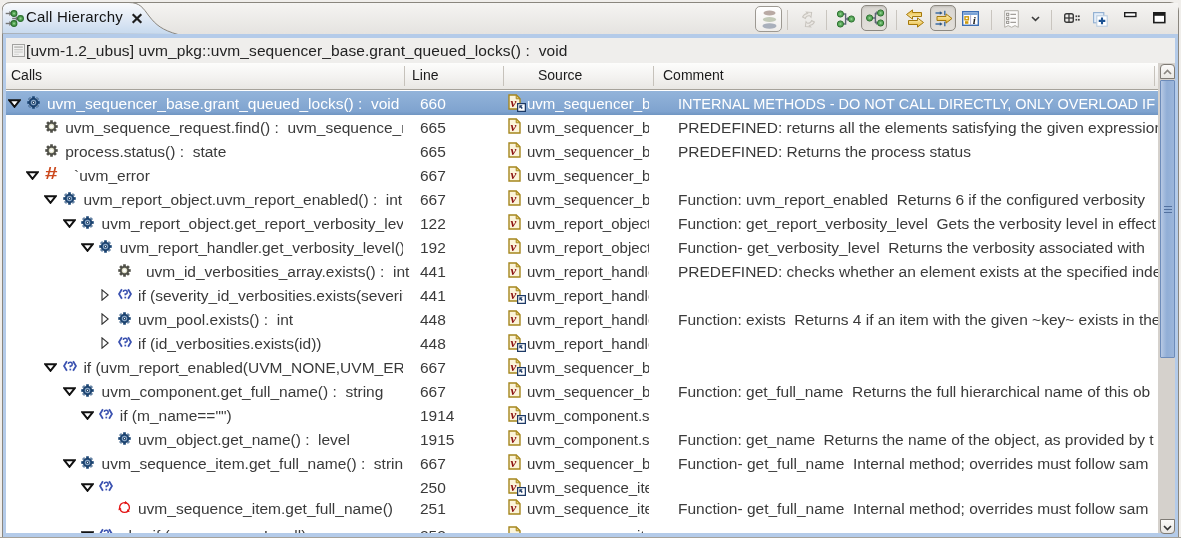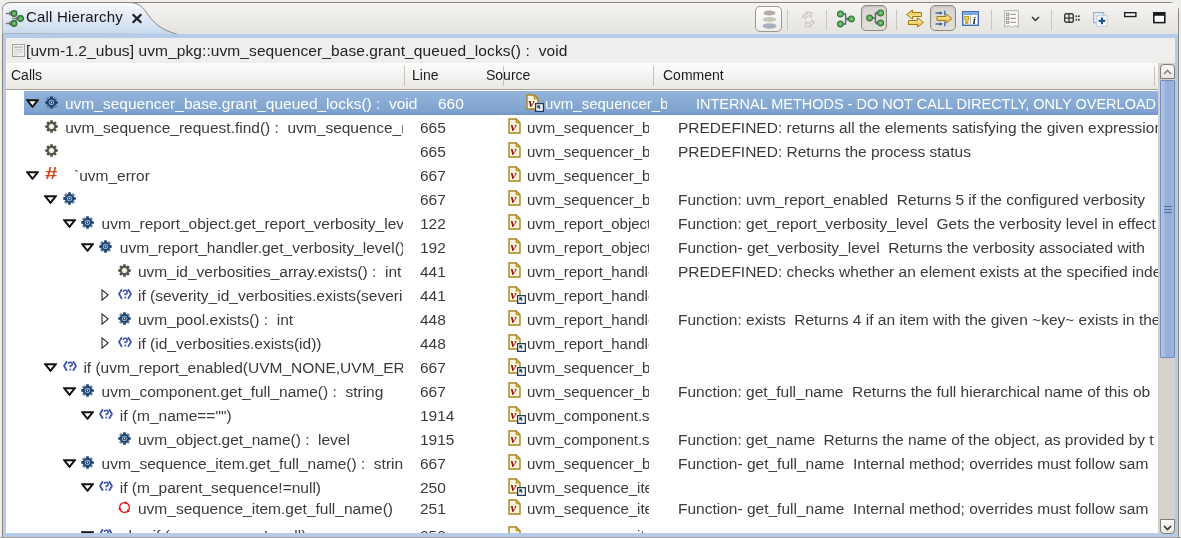--- a/index.html
+++ b/index.html
@@ -18,21 +18,21 @@
 #blueL { position:absolute; left:3px; top:35px; width:3px; height:502px; background:#b4cbe9; }
 #blueR { position:absolute; left:1175px; top:35px; width:3px; height:502px; background:#b4cbe9; }
 #blueB { position:absolute; left:3px; top:533px; width:1175px; height:4px; background:#b4cbe9; }
 #grayB { position:absolute; left:0px; top:537px; width:1181px; height:1px; background:#a5a19a; }
 #header { position:absolute; left:6px; top:63px; width:1152px; height:27px;
   background:linear-gradient(#fdfdfc,#f3f2f0 55%,#e9e7e4); border-bottom:1px solid #a6a29a; }
 .hsep { position:absolute; top:3px; height:20px; width:1px; background:#c6c2bb; }
 .hlabel { position:absolute; top:4px; font-size:14px; color:#1a1a1a; }
 #tree { position:absolute; left:6px; top:90px; width:1152px; height:443px; background:#ffffff; overflow:hidden; }
 .row { position:absolute; left:0; width:1152px; height:24px; font-size:15.5px; color:#3a3a3a; }
-.row.sel { background:linear-gradient(#93b4da,#7fa3cf 85%,#7095c2); color:#ffffff;margin-left:18px; }
+.row.sel { background:linear-gradient(#93b4da,#7fa3cf 85%,#7095c2); color:#ffffff; }
 .row span { position:absolute; white-space:pre; }
 .ic { line-height:0; }
 .ct { top:1px; line-height:24px; overflow:hidden; }
 .ln { left:414px; top:1px; line-height:24px; }
 .sr { left:521px; top:1px; line-height:24px; width:122px; overflow:hidden; font-size:15px; }
 .srcic { left:502px; top:3px; width:21px; height:19px; }
 .cm { left:672px; top:1px; line-height:24px; width:480px; overflow:hidden; }
 .btn { position:absolute; border-radius:5px; }
 .btn.raised { border:1px solid #9d9992; background:linear-gradient(#ffffff,#efedea); }
 .btn.pressed { border:1px solid #8d8981; background:linear-gradient(#d9d6d1,#e2dfda); box-shadow:inset 0 1px 2px rgba(0,0,0,0.12); }
@@ -194,21 +194,21 @@
         <rect x="2.2" y="2.2" width="8.6" height="1.8" fill="#c2c2c0"></rect>
         <rect x="2.2" y="5" width="8.6" height="1.3" fill="#cbcbc9"></rect>
         <rect x="2.2" y="7.4" width="8.6" height="1.3" fill="#d2d2d0"></rect>
         <rect x="2.2" y="9.8" width="4.6" height="1.2" fill="#dadad8"></rect>
       </svg></span>
   <span id="titletext">[uvm-1.2_ubus] uvm_pkg::uvm_sequencer_base.grant_queued_locks() :  void</span>
 </div>
 <div id="header">
   <span class="hlabel" style="left:5px">Calls</span>
   <span class="hlabel" style="left:406px">Line</span>
-  <span class="hlabel" style="left:480px">Source</span>
+  <span class="hlabel" style="left:532px">Source</span>
   <span class="hlabel" style="left:657px">Comment</span>
   <div class="hsep" style="left:398px"></div>
   <div class="hsep" style="left:497px"></div>
   <div class="hsep" style="left:647px"></div>
   <div class="hsep" style="left:1148px"></div>
 </div>
 <div id="tree">
 <div class="row sel" style="top:1.0px">
       <span class="ic" style="left:2.0px;top:8px"><svg width="13" height="9" viewBox="0 0 13 9" style="">
           <path d="M1.2 1.2 L11.8 1.2 L6.5 7.8 Z" fill="#ffffff" stroke="#111111" stroke-width="2"></path>
@@ -275,20 +275,21 @@
           <rect x="5.15" y="10.05" width="2.7" height="2.7" fill="#55554d" transform="rotate(90 6.50 11.40)"></rect>
           <rect x="1.69" y="8.61" width="2.7" height="2.7" fill="#55554d" transform="rotate(135 3.04 9.96)"></rect>
           <rect x="0.25" y="5.15" width="2.7" height="2.7" fill="#55554d" transform="rotate(180 1.60 6.50)"></rect>
           <rect x="1.69" y="1.69" width="2.7" height="2.7" fill="#55554d" transform="rotate(225 3.04 3.04)"></rect>
           <rect x="5.15" y="0.25" width="2.7" height="2.7" fill="#55554d" transform="rotate(270 6.50 1.60)"></rect>
           <rect x="8.61" y="1.69" width="2.7" height="2.7" fill="#55554d" transform="rotate(315 9.96 3.04)"></rect>
           <circle cx="6.5" cy="6.5" r="4.3" fill="#55554d" stroke="#3e3e38" stroke-width="0.5"></circle>
           <circle cx="6.5" cy="6.5" r="2.7" fill="#e2e2cb"></circle>
           <circle cx="6.5" cy="6.5" r="1.55" fill="#ffffff"></circle>
         </svg></span>
+      <span class="ct" style="left:59.2px;width:337.8px">process.status() :  state</span>
       <span class="ln">665</span>
       <span class="ic srcic"><svg width="13" height="16" viewBox="0 0 13 16" style="">
           <path d="M1 1 L8.2 1 L12 4.8 L12 15 L1 15 Z" fill="#fbf4da" stroke="#a5861e" stroke-width="1.4"></path>
           <path d="M8.2 1 L8.2 4.8 L12 4.8 Z" fill="#e7c96a" stroke="#a5861e" stroke-width="1"></path>
           <text x="2.6" y="13" font-family="Liberation Serif" font-style="italic" font-weight="bold" font-size="13" fill="#8c1212">v</text>
         </svg></span>
       <span class="sr">uvm_sequencer_base.svd</span>
       <span class="cm">PREDEFINED: Returns the process status</span>
     </div>
 <div class="row" style="top:73.0px">
@@ -321,28 +322,29 @@
           <rect x="1.69" y="1.69" width="2.7" height="2.7" fill="#1d4878" transform="rotate(225 3.04 3.04)"></rect>
           <circle cx="3.04" cy="3.04" r="0.7" fill="#e8f0f8"></circle>
           <rect x="5.15" y="0.25" width="2.7" height="2.7" fill="#1d4878" transform="rotate(270 6.50 1.60)"></rect>
           <rect x="8.61" y="1.69" width="2.7" height="2.7" fill="#1d4878" transform="rotate(315 9.96 3.04)"></rect>
           <circle cx="9.96" cy="3.04" r="0.7" fill="#e8f0f8"></circle>
           <circle cx="6.5" cy="6.5" r="4.3" fill="#1d4878" stroke="#122c4e" stroke-width="0.5"></circle>
           <circle cx="6.5" cy="6.5" r="2.7" fill="#8ea8c6"></circle>
           <circle cx="6.5" cy="6.5" r="1.55" fill="#173a60"></circle>
           <circle cx="6.5" cy="6.5" r="0.65" fill="#ffffff"></circle>
         </svg></span>
+      <span class="ct" style="left:77.4px;width:319.6px">uvm_report_object.uvm_report_enabled() :  int</span>
       <span class="ln">667</span>
       <span class="ic srcic"><svg width="13" height="16" viewBox="0 0 13 16" style="">
           <path d="M1 1 L8.2 1 L12 4.8 L12 15 L1 15 Z" fill="#fbf4da" stroke="#a5861e" stroke-width="1.4"></path>
           <path d="M8.2 1 L8.2 4.8 L12 4.8 Z" fill="#e7c96a" stroke="#a5861e" stroke-width="1"></path>
           <text x="2.6" y="13" font-family="Liberation Serif" font-style="italic" font-weight="bold" font-size="13" fill="#8c1212">v</text>
         </svg></span>
       <span class="sr">uvm_sequencer_base.svd</span>
-      <span class="cm">Function: uvm_report_enabled  Returns 5 if the configured verbosity</span>
+      <span class="cm">Function: uvm_report_enabled  Returns 6 if the configured verbosity</span>
     </div>
 <div class="row" style="top:121.0px">
       <span class="ic" style="left:56.6px;top:8px"><svg width="13" height="9" viewBox="0 0 13 9" style="">
           <path d="M1.2 1.2 L11.8 1.2 L6.5 7.8 Z" fill="#ffffff" stroke="#111111" stroke-width="2"></path>
         </svg></span>
       <span class="ic" style="left:75.1px;top:5px"><svg width="13" height="13" viewBox="0 0 13 13" style="">
           <rect x="10.05" y="5.15" width="2.7" height="2.7" fill="#1d4878" transform="rotate(0 11.40 6.50)"></rect>
           <rect x="8.61" y="8.61" width="2.7" height="2.7" fill="#1d4878" transform="rotate(45 9.96 9.96)"></rect>
           <circle cx="9.96" cy="9.96" r="0.7" fill="#e8f0f8"></circle>
           <rect x="5.15" y="10.05" width="2.7" height="2.7" fill="#1d4878" transform="rotate(90 6.50 11.40)"></rect>
@@ -408,21 +410,21 @@
           <rect x="5.15" y="10.05" width="2.7" height="2.7" fill="#55554d" transform="rotate(90 6.50 11.40)"></rect>
           <rect x="1.69" y="8.61" width="2.7" height="2.7" fill="#55554d" transform="rotate(135 3.04 9.96)"></rect>
           <rect x="0.25" y="5.15" width="2.7" height="2.7" fill="#55554d" transform="rotate(180 1.60 6.50)"></rect>
           <rect x="1.69" y="1.69" width="2.7" height="2.7" fill="#55554d" transform="rotate(225 3.04 3.04)"></rect>
           <rect x="5.15" y="0.25" width="2.7" height="2.7" fill="#55554d" transform="rotate(270 6.50 1.60)"></rect>
           <rect x="8.61" y="1.69" width="2.7" height="2.7" fill="#55554d" transform="rotate(315 9.96 3.04)"></rect>
           <circle cx="6.5" cy="6.5" r="4.3" fill="#55554d" stroke="#3e3e38" stroke-width="0.5"></circle>
           <circle cx="6.5" cy="6.5" r="2.7" fill="#e2e2cb"></circle>
           <circle cx="6.5" cy="6.5" r="1.55" fill="#ffffff"></circle>
         </svg></span>
-      <span class="ct" style="left:132.0px;width:265.0px">uvm_id_verbosities_array.exists() :  int</span>
+      <span class="ct" style="left:140px;width:265.0px">uvm_id_verbosities_array.exists() :  int</span>
       <span class="ln">441</span>
       <span class="ic srcic"><svg width="13" height="16" viewBox="0 0 13 16" style="">
           <path d="M1 1 L8.2 1 L12 4.8 L12 15 L1 15 Z" fill="#fbf4da" stroke="#a5861e" stroke-width="1.4"></path>
           <path d="M8.2 1 L8.2 4.8 L12 4.8 Z" fill="#e7c96a" stroke="#a5861e" stroke-width="1"></path>
           <text x="2.6" y="13" font-family="Liberation Serif" font-style="italic" font-weight="bold" font-size="13" fill="#8c1212">v</text>
         </svg></span>
       <span class="sr">uvm_report_handler.s</span>
       <span class="cm">PREDEFINED: checks whether an element exists at the specified index</span>
     </div>
 <div class="row" style="top:193.0px">
@@ -645,21 +647,20 @@
 <div class="row" style="top:385.0px">
       <span class="ic" style="left:74.8px;top:8px"><svg width="13" height="9" viewBox="0 0 13 9" style="">
           <path d="M1.2 1.2 L11.8 1.2 L6.5 7.8 Z" fill="#ffffff" stroke="#111111" stroke-width="2"></path>
         </svg></span>
       <span class="ic" style="left:93.3px;top:5px"><svg width="14" height="12" viewBox="0 0 14 12" style="">
           <path d="M3.9 1.2 L1.0 6 L3.9 10.8" stroke="#3b52b0" stroke-width="1.8" fill="none"></path>
           <path d="M10.1 1.2 L13.0 6 L10.1 10.8" stroke="#3b52b0" stroke-width="1.8" fill="none"></path>
           <path d="M5.3 4.0 A1.95 1.95 0 1 1 7.25 6.1 L7.25 7.3" stroke="#3b52b0" stroke-width="1.5" fill="none"></path>
           <rect x="6.45" y="8.7" width="1.7" height="1.7" fill="#3b52b0"></rect>
         </svg></span>
-      <span class="ct" style="left:113.8px;width:283.2px">if (m_parent_sequence!=null)</span>
       <span class="ln">250</span>
       <span class="ic srcic"><svg width="13" height="16" viewBox="0 0 13 16" style="">
           <path d="M1 1 L8.2 1 L12 4.8 L12 15 L1 15 Z" fill="#fbf4da" stroke="#a5861e" stroke-width="1.4"></path>
           <path d="M8.2 1 L8.2 4.8 L12 4.8 Z" fill="#e7c96a" stroke="#a5861e" stroke-width="1"></path>
           <text x="2.6" y="13" font-family="Liberation Serif" font-style="italic" font-weight="bold" font-size="13" fill="#8c1212">v</text>
         </svg><svg width="9" height="9" viewBox="0 0 9 9" style="position:absolute;left:9px;top:9px">
           <rect x="0.6" y="0.6" width="7.8" height="7.8" fill="#ffffff" stroke="#1d3a66" stroke-width="1.3"></rect>
           <path d="M2.3 2.3 L2.3 5.4 L3.4 4.4 L4.6 5.9 L5.8 4.9 L4.5 3.5 L5.6 2.3 Z" fill="#1d3a66"></path>
         </svg></span>
       <span class="sr">uvm_sequence_item.s</span>

